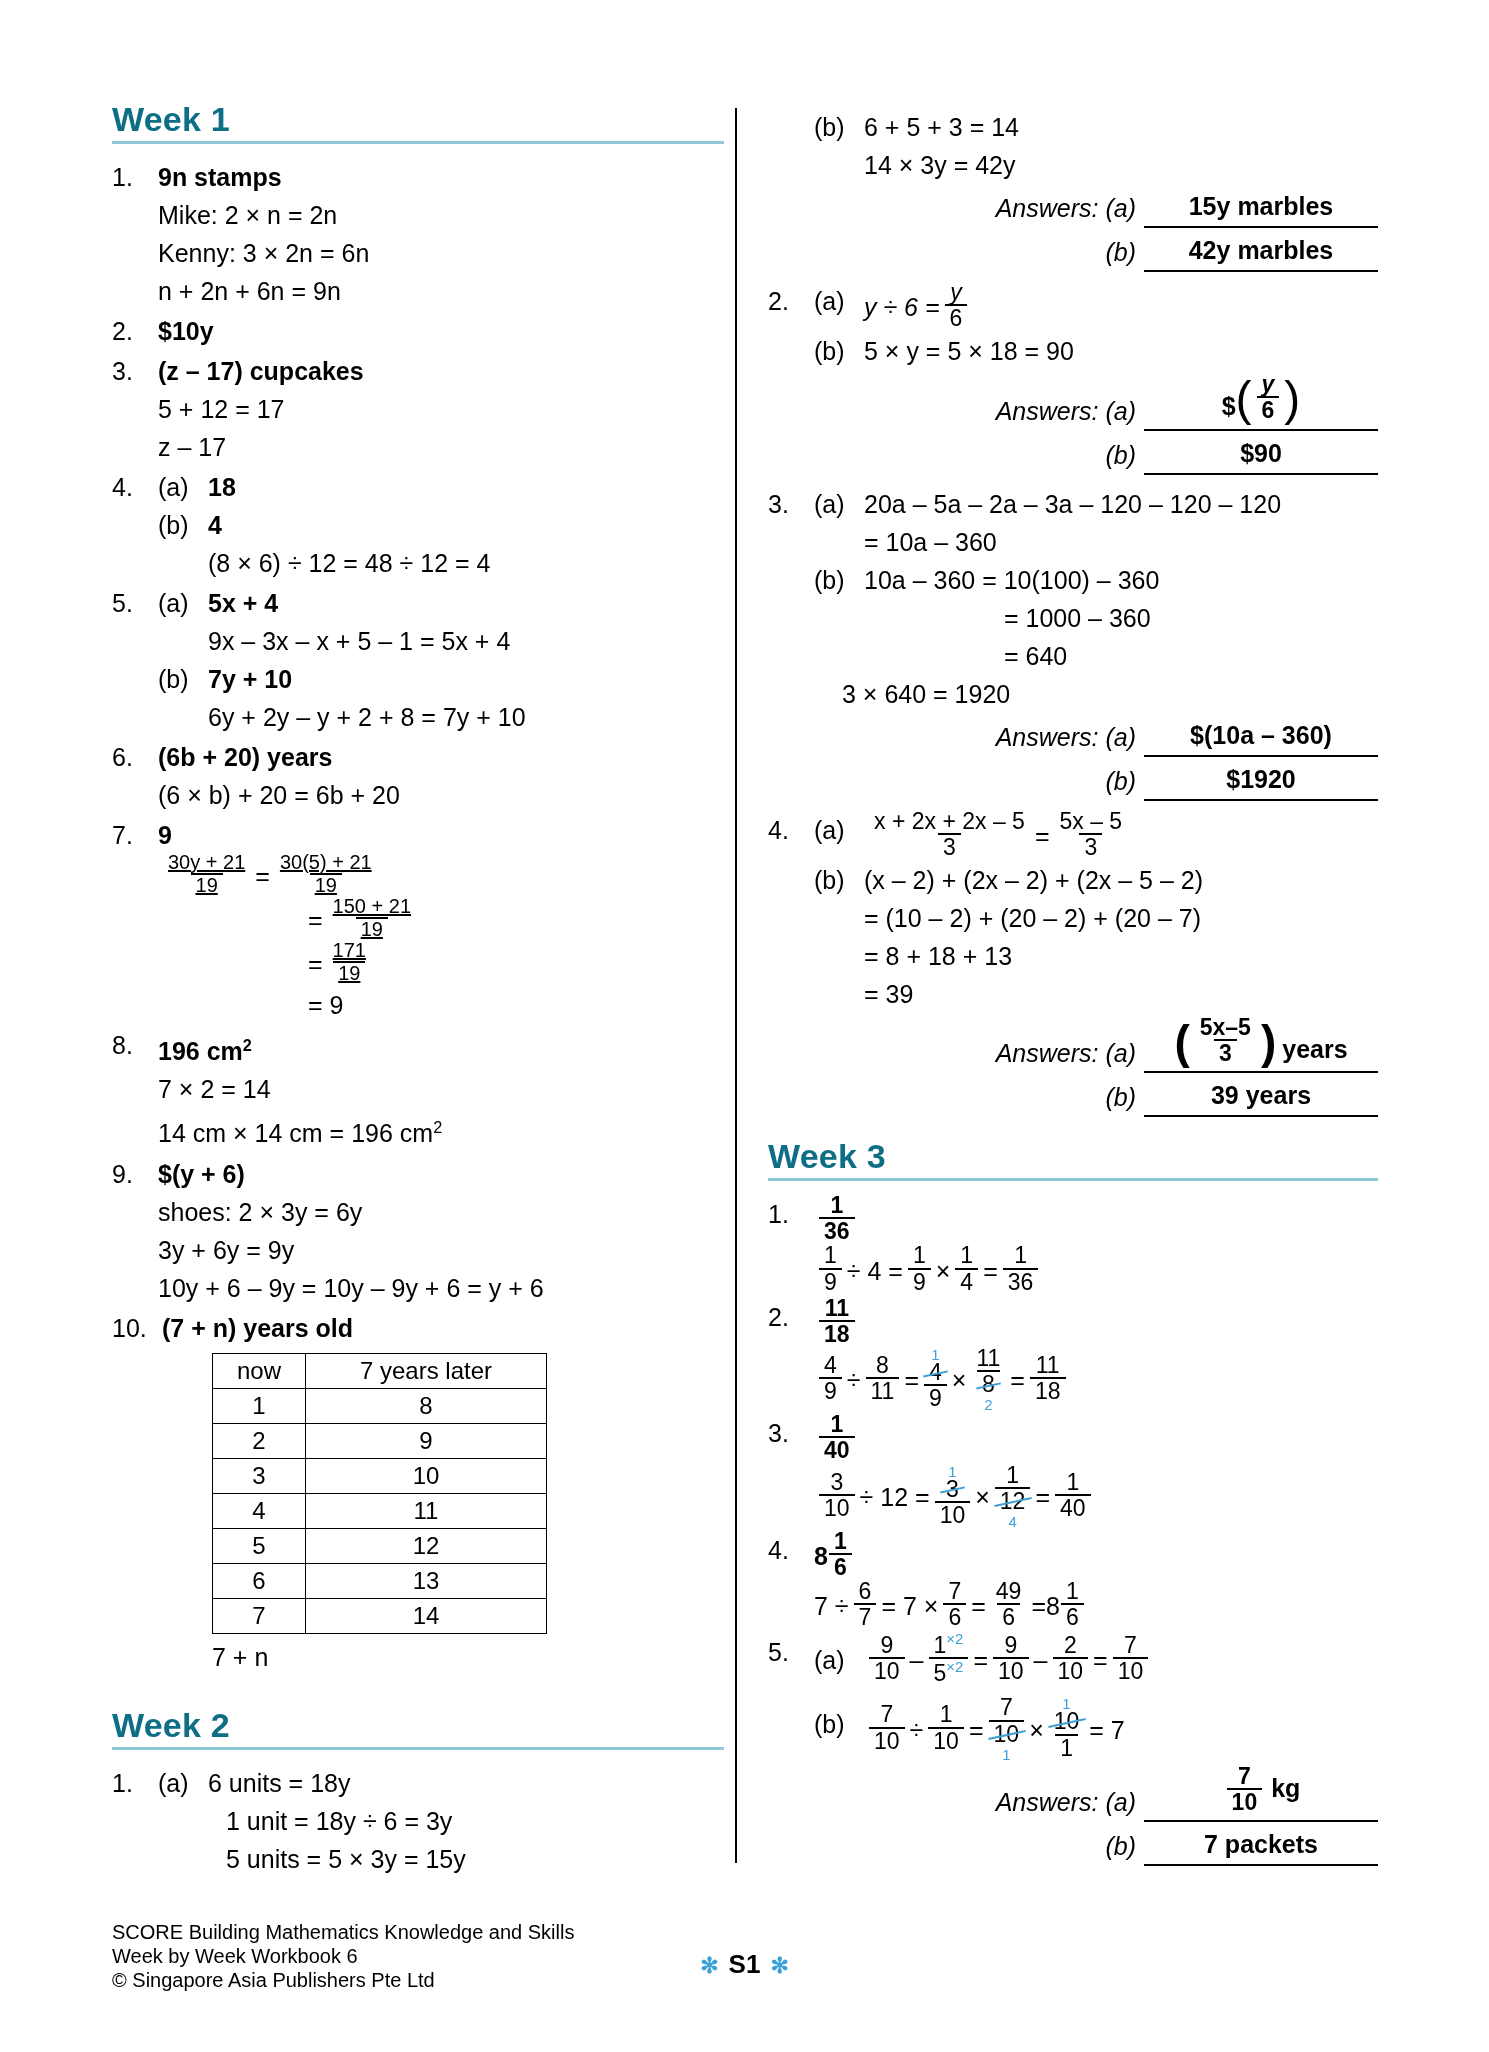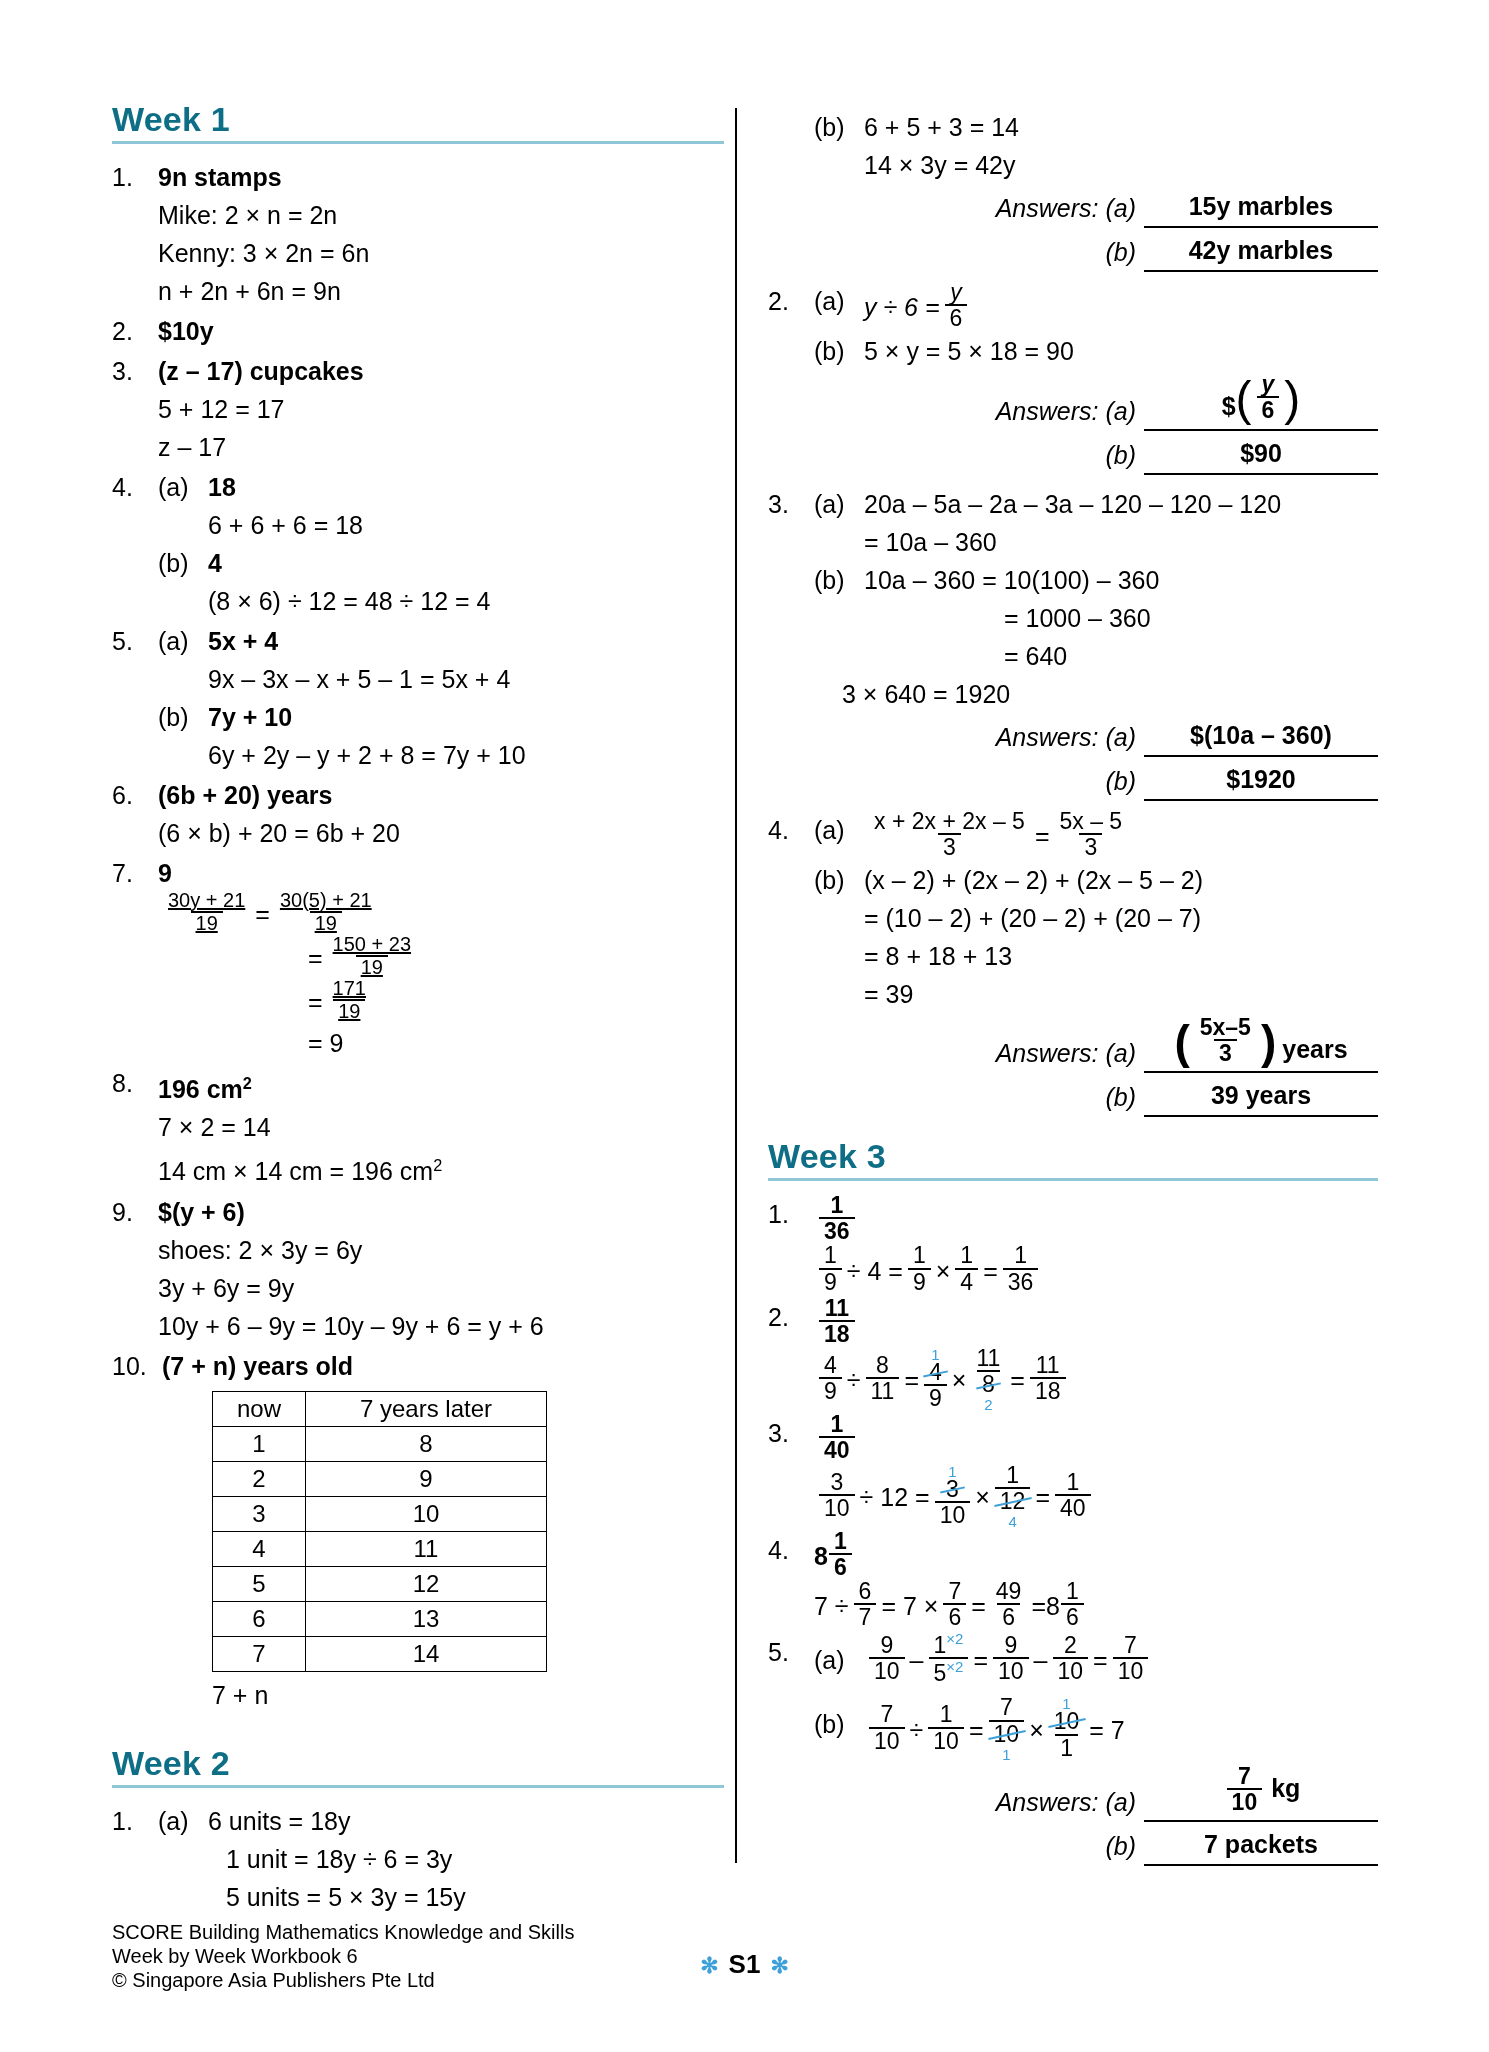--- a/index.html
+++ b/index.html
@@ -117,21 +117,20 @@
       </div>
     </div>
 
     <div class="item">
       <div class="num">4.</div>
       <div class="body">
         <div class="sub">
           <div class="lbl">(a)</div>
           <div class="line b">18</div>
         </div>
-        <div class="line ind2">6 + 6 + 6 = 18</div>
         <div class="sub">
           <div class="lbl">(b)</div>
           <div class="line b">4</div>
         </div>
         <div class="line ind2">(8 × 6) ÷ 12 = 48 ÷ 12 = 4</div>
       </div>
     </div>
 
     <div class="item">
       <div class="num">5.</div>
@@ -168,21 +167,21 @@
           </span>
           <span>=</span>
           <span class="frac big">
             <span class="n">30(5) + 21</span>
             <span class="d">19</span>
           </span>
         </div>
         <div class="eqrow tall" style="padding-left:150px;">
           <span>=</span>
           <span class="frac big">
-            <span class="n">150 + 23</span>
+            <span class="n">150 + 21</span>
             <span class="d">19</span>
           </span>
         </div>
         <div class="eqrow tall" style="padding-left:150px;">
           <span>=</span>
           <span class="frac big">
             <span class="n">171</span>
             <span class="d">19</span>
           </span>
         </div>

